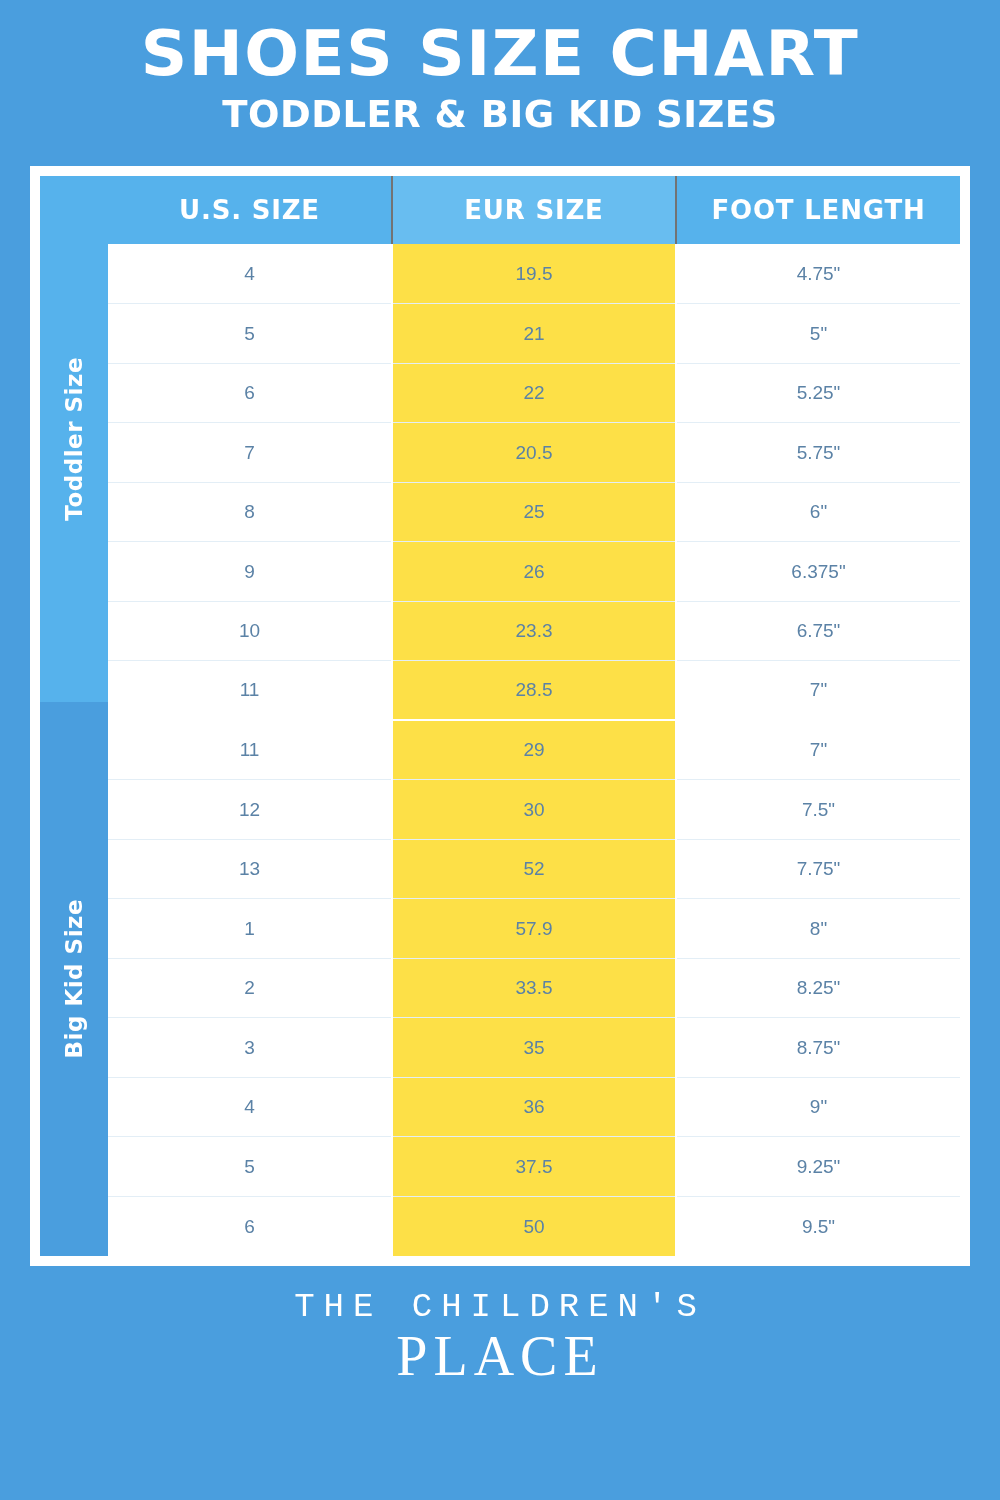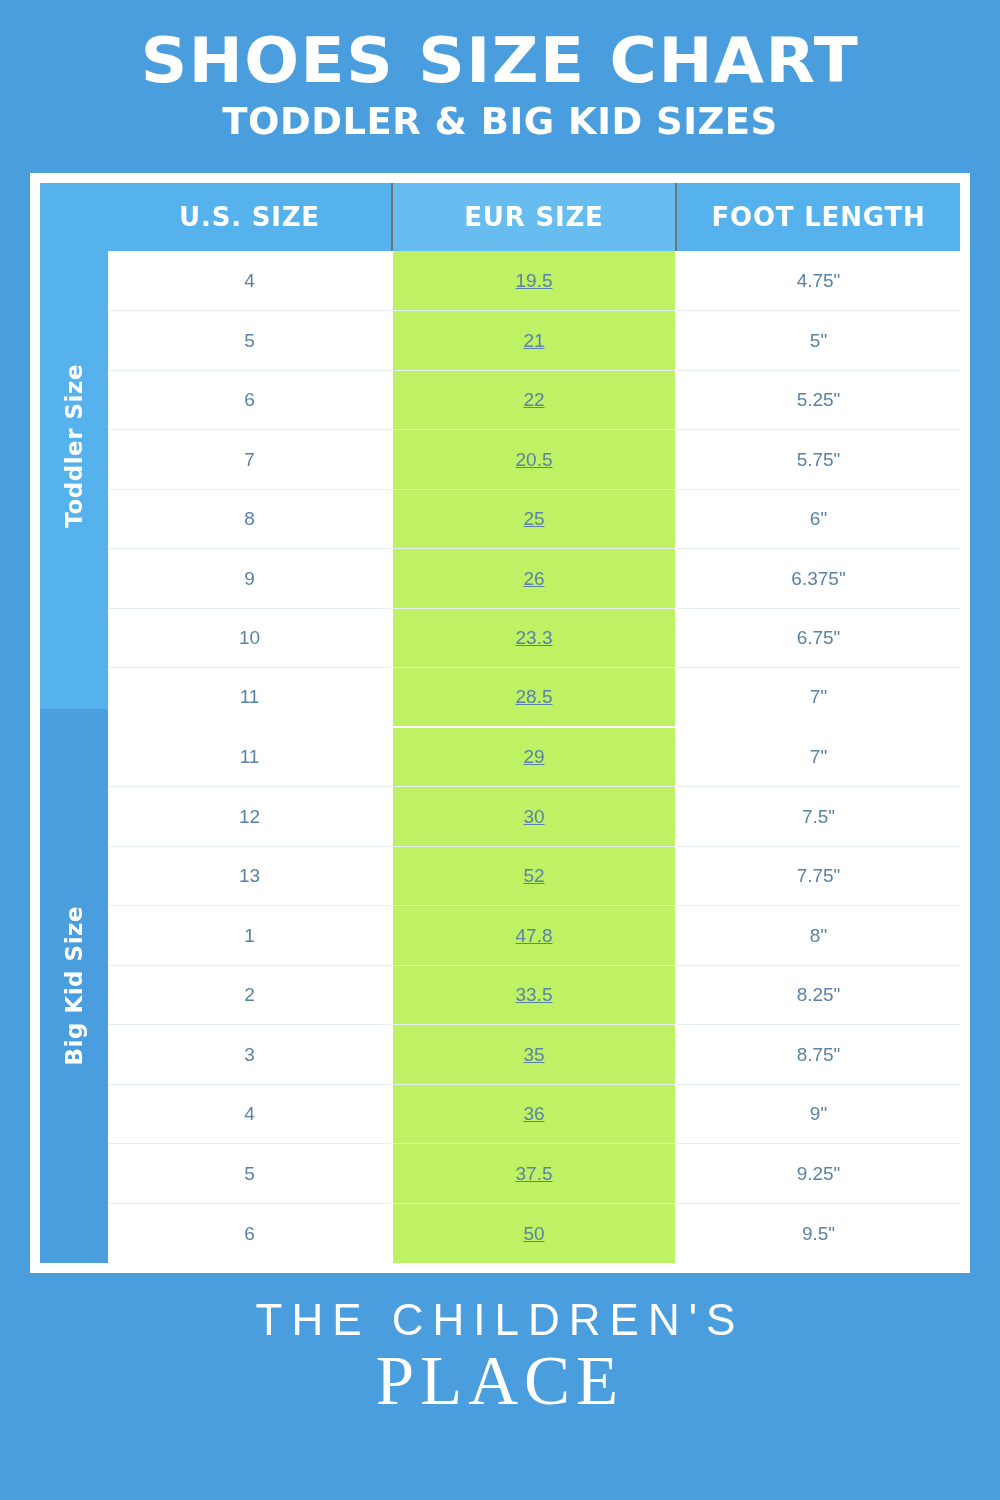--- a/index.html
+++ b/index.html
@@ -11,21 +11,21 @@
   }
   .page {
     width: 1000px; height: 1500px;
     background: #4a9ede;
     position: relative;
     overflow: hidden;
   }
 
   
   .header {
-    padding-top: 29px;
+    padding-top: 22px;
     text-align: center;
     color: #ffffff;
   }
   .title {
     font-size: 62px;
     font-weight: 900;
     letter-spacing: 1.5px;
     line-height: 1.02;
     text-transform: uppercase;
     font-family: "DejaVu Sans", sans-serif;
@@ -96,39 +96,39 @@
 
   table.chart td {
     height: 58px;
     text-align: center;
     font-size: 19px;
     color: #5b82a6;
     border-bottom: 1px solid #e3eef6;
     border-right: 2px solid #ffffff;
   }
   table.chart td:last-child { border-right: none; }
-  table.chart td.col-eur { background: #bef264; text-decoration: underline; }
+  table.chart td.col-eur { background: #fde047; }
   table.chart tr:last-child td { border-bottom: none; }
   table.chart tr.section-end td { border-bottom: 2px solid #ffffff; }
 
   
   .footer {
     margin-top: 22px;
     text-align: center;
     color: #ffffff;
   }
   .brand-top {
-    font-family: Liberation Sans, sans-serif;
-    font-size: 44px;
+    font-family: Liberation Mono, monospace;
+    font-size: 34px;
     letter-spacing: 9px;
     font-weight: 400;
   }
   .brand-main {
     font-family: "Liberation Serif", serif;
-    font-size: 69px;
+    font-size: 56px;
     letter-spacing: 6px;
     font-weight: 400;
     line-height: 1.0;
     margin-top: 2px;
   }
 </style>
 </head>
 <body>
 
 <div class="page">
@@ -210,21 +210,21 @@
             <td class="col-eur">30</td>
             <td>7.5"</td>
           </tr>
           <tr>
             <td>13</td>
             <td class="col-eur">52</td>
             <td>7.75"</td>
           </tr>
           <tr>
             <td>1</td>
-            <td class="col-eur">47.8</td>
+            <td class="col-eur">57.9</td>
             <td>8"</td>
           </tr>
           <tr>
             <td>2</td>
             <td class="col-eur">33.5</td>
             <td>8.25"</td>
           </tr>
           <tr>
             <td>3</td>
             <td class="col-eur">35</td>

